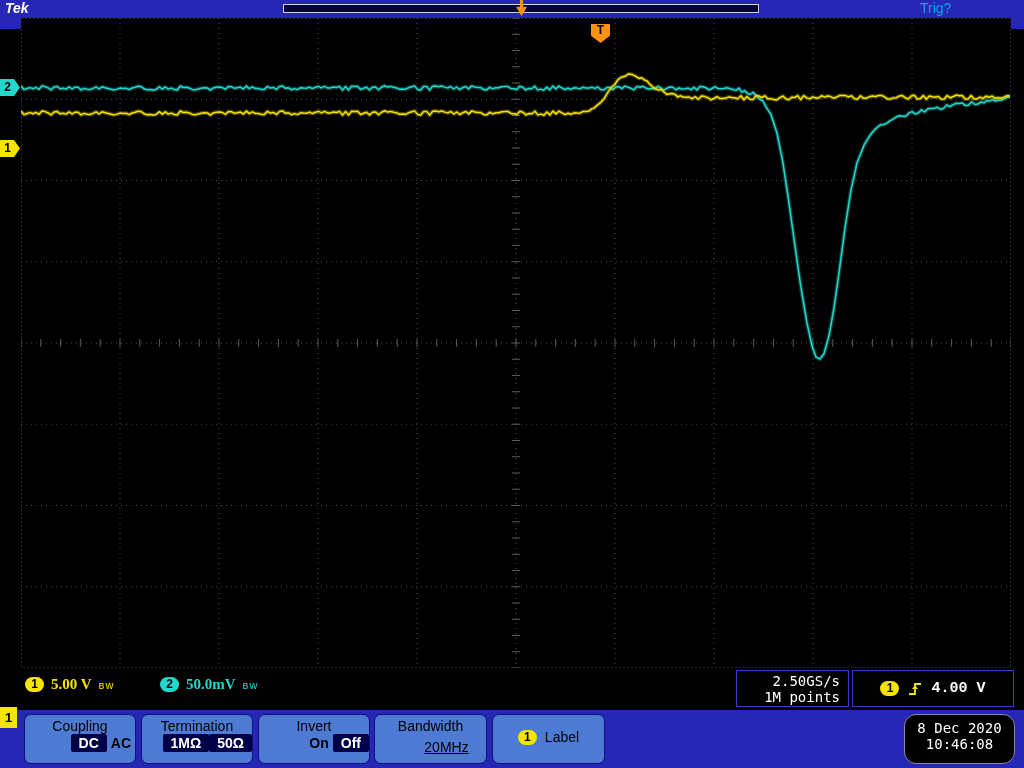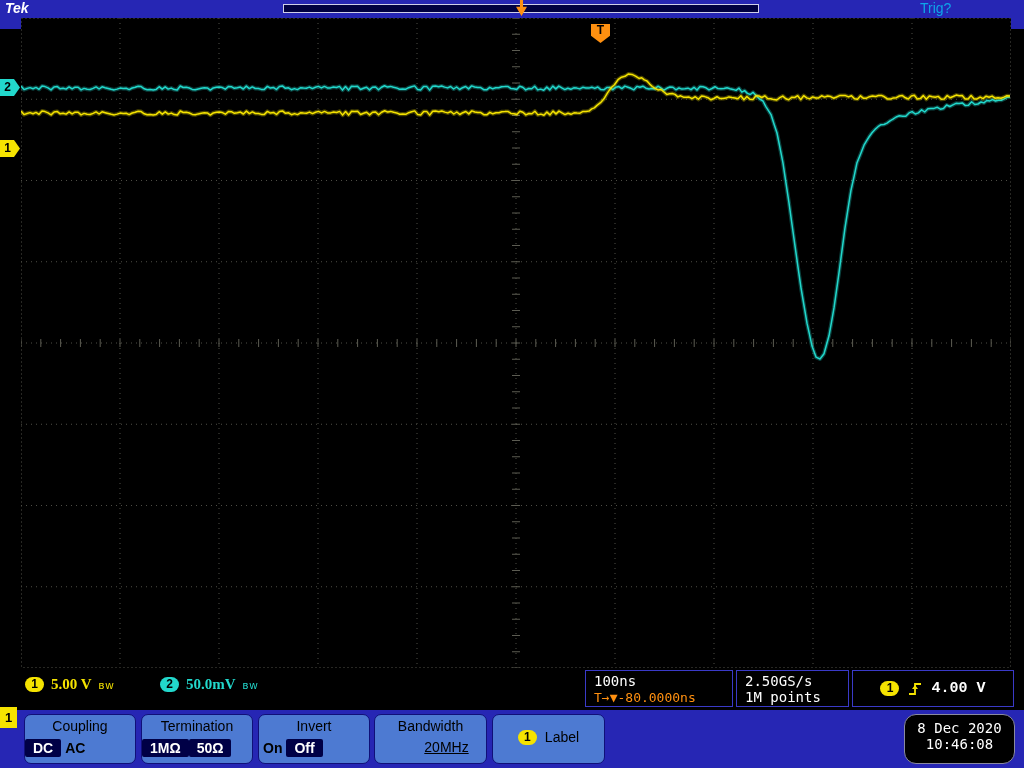--- a/index.html
+++ b/index.html
@@ -36,32 +36,32 @@
   .chread.c1 { left:25px;  color:#f5e300; }
   .chread.c2 { left:160px; color:#22d8cc; }
   .b-y { background:#f5e300; }
   .b-c { background:#22d8cc; }
   .scaleval { font-family:Liberation Serif, serif; font-size:15px; font-weight:bold; }
   .bw { font-size:11px; letter-spacing:1px; }
   .robox { position:absolute; top:2px; height:37px; border:1px solid #3a3ac8; color:#fff; padding:2px 8px; }
   .hbox   { left:585px; width:148px; }
   .hbox .t1 { font-family:"DejaVu Sans Mono", monospace; font-size:14px; }
   .hbox .t2 { color:#ff9010; font-size:13px; font-family:"DejaVu Sans Mono", monospace; margin-top:1px; }
-  .acqbox { left:736px; width:113px; }
+  .acqbox { left:736px; width:113px;text-align:right; }
   .acqbox div { font-family:"DejaVu Sans Mono", monospace; font-size:14px; }
   .trigbox{ left:852px; width:162px; display:flex; align-items:center; justify-content:center; gap:9px; }
   .triglevel { font-family:Liberation Mono, monospace; font-size:15px; font-weight:bold; color:#fff; }
 
   
   .menu { position:absolute; left:0; top:710px; width:1024px; height:58px; background:#2626b4; }
   .chopen { position:absolute; left:0; top:-3px; width:17px; height:21px; background:#f5e300;
             color:#000; font-weight:bold; font-size:13px; text-align:center; line-height:21px; }
   .btn { position:absolute; top:4px; height:50px; background:#4d7ad2; border:1px solid #101078;
          border-radius:7px; color:#000; text-align:center; font-size:14px; padding-top:3px; }
-  .opts { display:flex; justify-content:flex-start; align-items:center; margin-top:5px; font-weight:bold; }
+  .opts { display:flex; justify-content:flex-end; align-items:center; font-weight:bold; }
   .opt  { padding:0 4px; }
   .opt.sel { background:#000046; color:#fff; padding:1px 8px; border-radius:2px; }
   .val  { font-weight:normal; margin-top:5px; text-decoration:underline;padding-left:32px; }
   .uparrow { width:0; height:0; border-left:7px solid transparent; border-right:7px solid transparent;
              border-bottom:8px solid #fff; margin:1px auto 2px; }
   .dt { position:absolute; left:904px; top:4px; width:111px; height:50px; background:#000;
         border:1px solid #8a8aa0; border-radius:12px; color:#fff; text-align:center;
         font-family:"DejaVu Sans Mono", monospace; font-size:14px; padding-top:5px; }
 </style>
 </head>
@@ -203,26 +203,20 @@
     <div class="chread c1">
       <span class="minibadge b-y">1</span>
       <span class="scaleval">5.00 V</span>
       <span class="bw">ʙᴡ</span>
     </div>
     <div class="chread c2">
       <span class="minibadge b-c">2</span>
       <span class="scaleval">50.0mV</span>
       <span class="bw">ʙᴡ</span>
     </div>
-    <div class="robox hbox">
-      <div class="t1">100ns</div>
-      <div class="t2">
-        <span>T→▼</span><span>-80.0000ns</span>
-      </div>
-    </div>
     <div class="robox acqbox">
       <div>2.50GS/s</div>
       <div>1M points</div>
     </div>
     <div class="robox trigbox">
       <span class="minibadge b-y">1</span>
       <svg width="14" height="16" viewBox="0 0 14 16">
         <path d="M1 13 H7 V3 H13" fill="none" stroke="#f5e300" stroke-width="1.8"></path>
         <path d="M4 8 h6 l-3 -4 z" fill="#f5e300"></path>
       </svg>

